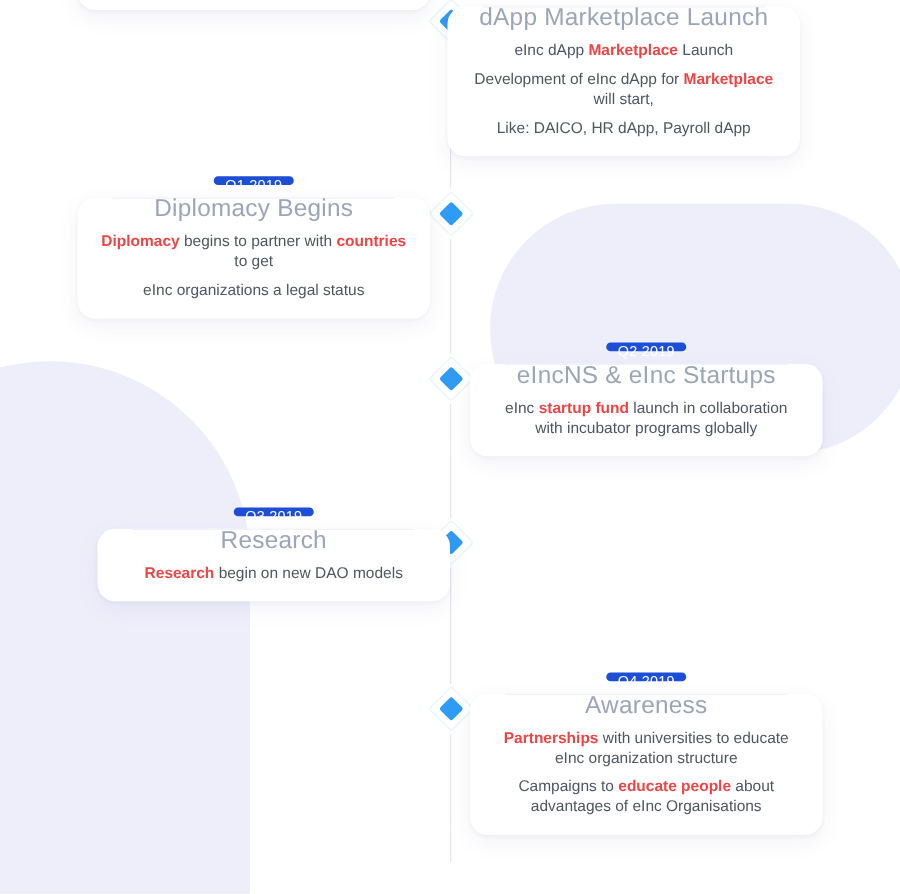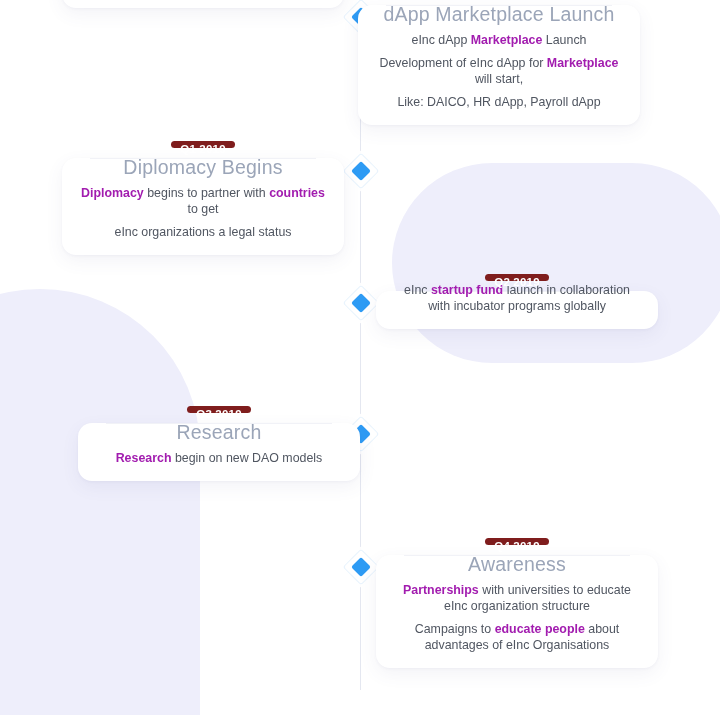--- a/index.html
+++ b/index.html
@@ -91,24 +91,24 @@
     margin: 0 10px;
   }
   .badge-wrap {
     margin-top: -9px;
     height: 0;
     display: flex;
     justify-content: center;
   }
   .badge {
     display: inline-block;
-    background: #7f1d1d;
+    background: #1d4ed8;
     color: #ffffff;
     font-size: 11.5px;
-    font-weight: bold;
+    font-weight: normal;
     letter-spacing: 0.2px;
     padding: 3px 9px 4px 9px;
     border-radius: 4px;
     line-height: 1;
     position: relative;
     top: -9px;
   }
   .card-title {
     color: #9ba5b8;
     font-size: 19.5px;
@@ -117,21 +117,21 @@
     margin: 6px 0 8px 0;
     line-height: 1.15;
   }
   .card-line {
     color: #505661;
     font-size: 12.4px;
     line-height: 1.28;
     margin: 0 0 7px 0;
   }
   .card-line:last-child { margin-bottom: 0; }
-  .card-line b { font-weight: bold; color: #a21caf; }
+  .card-line b { font-weight: bold; color: #ef4444; }
 
   
   #card-top-cut {
     left: 62px;
     top: -70px;
     width: 282px;
     height: 78px;
     padding: 0;
   }
   #card-q4-2018 { left: 358px; top: 5px;   width: 282px; }
@@ -200,20 +200,21 @@
       <div class="card-line"><b>Diplomacy</b><span> begins to partner with </span><b>countries</b><span> to get</span></div>
       <div class="card-line"><span>eInc organizations a legal status</span></div>
     </div>
 </div>
 
 <div class="card" id="card-q2-2019">
   <div class="divider"></div>
   <div class="badge-wrap">
     <span class="badge">Q2 2019</span>
   </div>
+  <div class="card-title">eIncNS &amp; eInc Startups</div>
   <div class="card-body">
       <div class="card-line"><span>eInc </span><b>startup fund</b><span> launch in collaboration with incubator programs globally</span></div>
     </div>
 </div>
 
 <div class="card" id="card-q3-2019">
   <div class="divider"></div>
   <div class="badge-wrap">
     <span class="badge">Q3 2019</span>
   </div>

